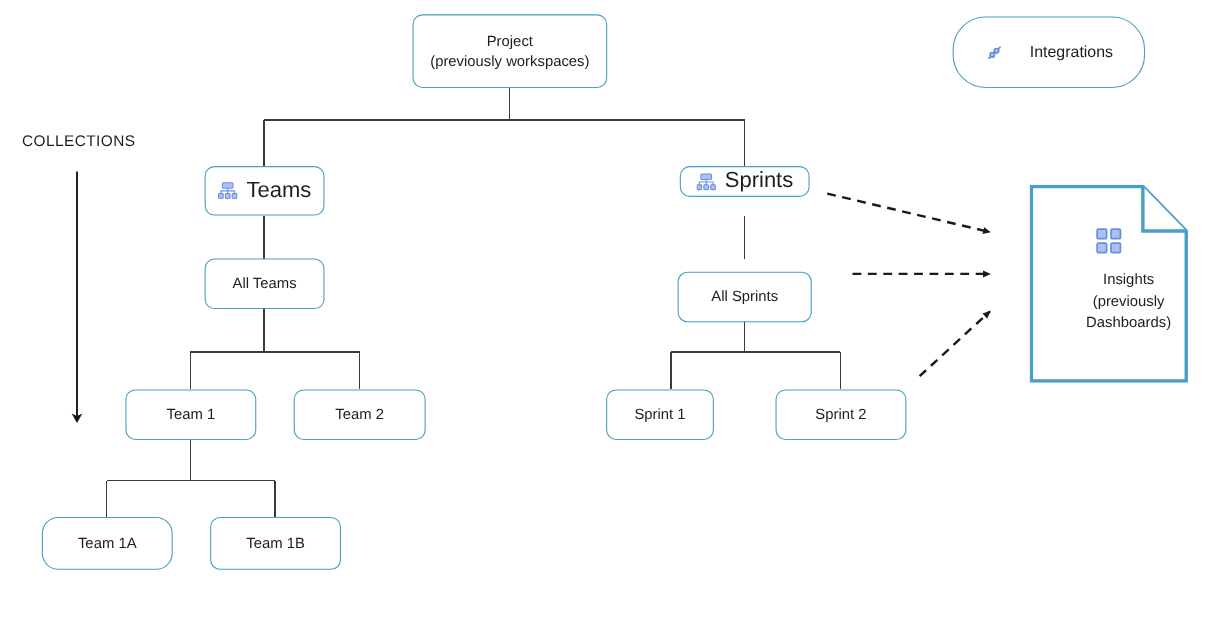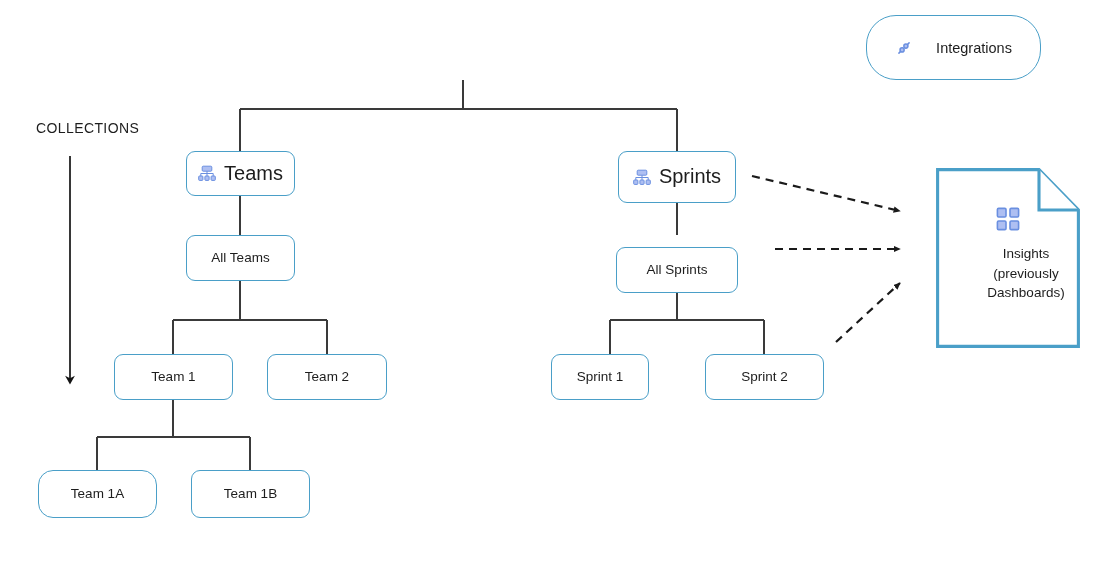--- a/index.html
+++ b/index.html
@@ -135,22 +135,28 @@
       <path d="M70,156 L70,380" stroke="#141414" stroke-width="1.7" fill="none" marker-end="url(#solidhead)"></path>
     </g>
 
     <g stroke="#1a1a1a" stroke-width="2.2" fill="none" stroke-dasharray="8 6" stroke-linecap="butt">
       <path d="M752,176 L900,211" marker-end="url(#dashhead)"></path>
       <path d="M775,249 L900,249" marker-end="url(#dashhead)"></path>
       <path d="M836,342 L900,283" marker-end="url(#dashhead)"></path>
     </g>
   </svg>
 
-  <div class="section-label" style="left:36px;top:120px;">COLLECTIONS</div>
-
+  <div class="section-label" style="left:20px;top:120px;">COLLECTIONS</div>
+
+  <div class="node two-line" style="left:375px;top:13px;width:177px;height:67px;">
+    <div>
+      <span class="lbl">Project</span>
+      <span class="lbl">(previously workspaces)</span>
+    </div>
+  </div>
 
   <div class="pill" style="left:866px;top:15px;width:175px;height:65px;">
     <span class="icon">
       <svg width="18" height="18" viewBox="0 0 18 18">
         <g fill="none" stroke="#6a8fe0" stroke-width="1.5" stroke-linecap="round">
           <path d="M6.4,11.6 L3.9,14.1"></path>
           <path d="M11.6,6.4 L14.1,3.9"></path>
           <circle cx="7.1" cy="10.9" r="2.05" fill="#aebff2" stroke="#6a8fe0"></circle>
           <circle cx="10.9" cy="7.1" r="2.05" fill="#aebff2" stroke="#6a8fe0"></circle>
         </g>
@@ -193,21 +199,21 @@
   </div>
 
   <div class="node" style="left:38px;top:470px;width:119px;height:48px;border-radius:15px;">
     <span class="lbl">Team 1A</span>
   </div>
 
   <div class="node" style="left:191px;top:470px;width:119px;height:48px;">
     <span class="lbl">Team 1B</span>
   </div>
 
-  <div class="node iconed" style="left:618px;top:151px;width:118px;height:52px;">
+  <div class="node iconed" style="left:618px;top:151px;width:118px;height:28px;">
     <span class="icon">
       <svg width="18" height="17" viewBox="0 0 18 17">
         <g fill="#aebff2" stroke="#6a8fe0" stroke-width="1">
           <rect x="4.2" y="1.2" width="9.6" height="5" rx="1"></rect>
           <rect x="0.7" y="11" width="4.2" height="4.4" rx="0.8"></rect>
           <rect x="6.9" y="11" width="4.2" height="4.4" rx="0.8"></rect>
           <rect x="13.1" y="11" width="4.2" height="4.4" rx="0.8"></rect>
         </g>
         <g stroke="#6a8fe0" stroke-width="1" fill="none">
           <path d="M9,6.2 L9,8.5"></path>

